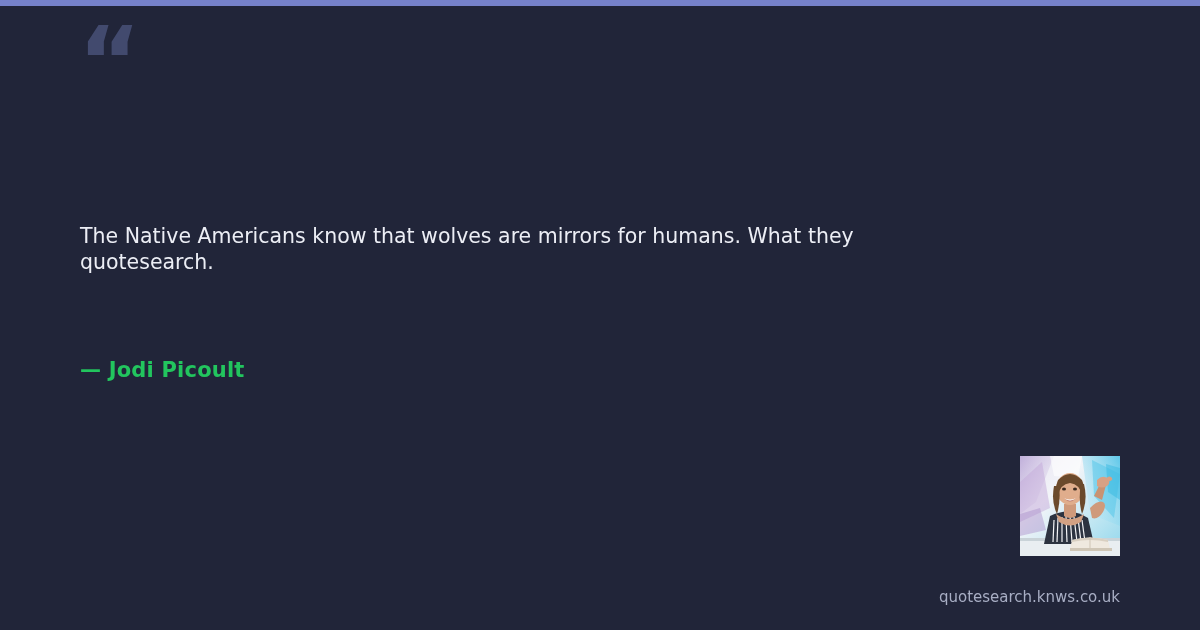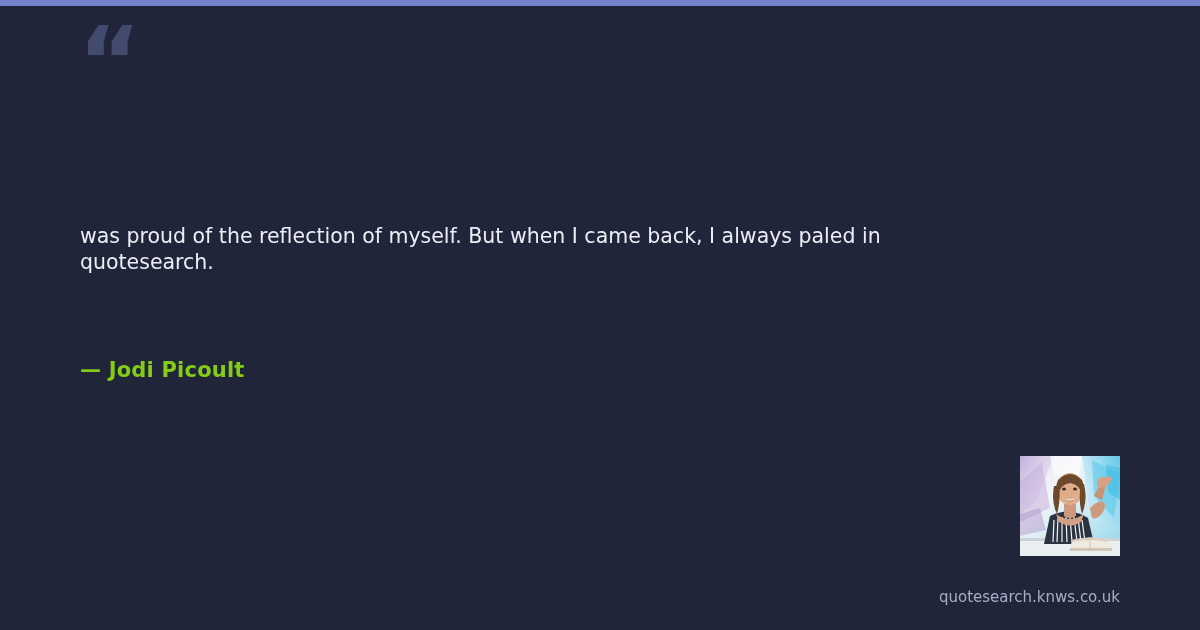--- a/index.html
+++ b/index.html
@@ -66,21 +66,21 @@
   }
 
   
   #attribution {
     position: absolute;
     left: 80px;
     top: 352px;
     font-family: "DejaVu Sans", sans-serif;
     font-size: 21px;
     font-weight: 700;
-    color: #84cc16;
+    color: #22c55e;
     letter-spacing: 0.2px;
     white-space: pre;
   }
 
   
   #author-thumbnail {
     position: absolute;
     left: 1020px;
     top: 450px;
     width: 100px;
@@ -106,21 +106,21 @@
 </head>
 <body>
 
 <div id="top-accent-bar"></div>
 
 <div id="quote-card">
 
   <div id="open-quote-mark">“</div>
 
   <div id="quote-text-block">
-    <div class="quote-line">was proud of the reflection of myself. But when I came back, I always paled in</div>
+    <div class="quote-line">The Native Americans know that wolves are mirrors for humans. What they</div>
     <div class="quote-line">quotesearch.</div>
   </div>
 
   <div id="attribution">— Jodi Picoult</div>
 
   <div id="author-thumbnail">
     <svg class="thumb-svg" viewBox="0 0 100 100" xmlns="http://www.w3.org/2000/svg">
       <defs>
         <linearGradient id="bgGrad" x1="0" y1="0" x2="1" y2="1">
           <stop offset="0%" stop-color="#e8e2f2"></stop>

